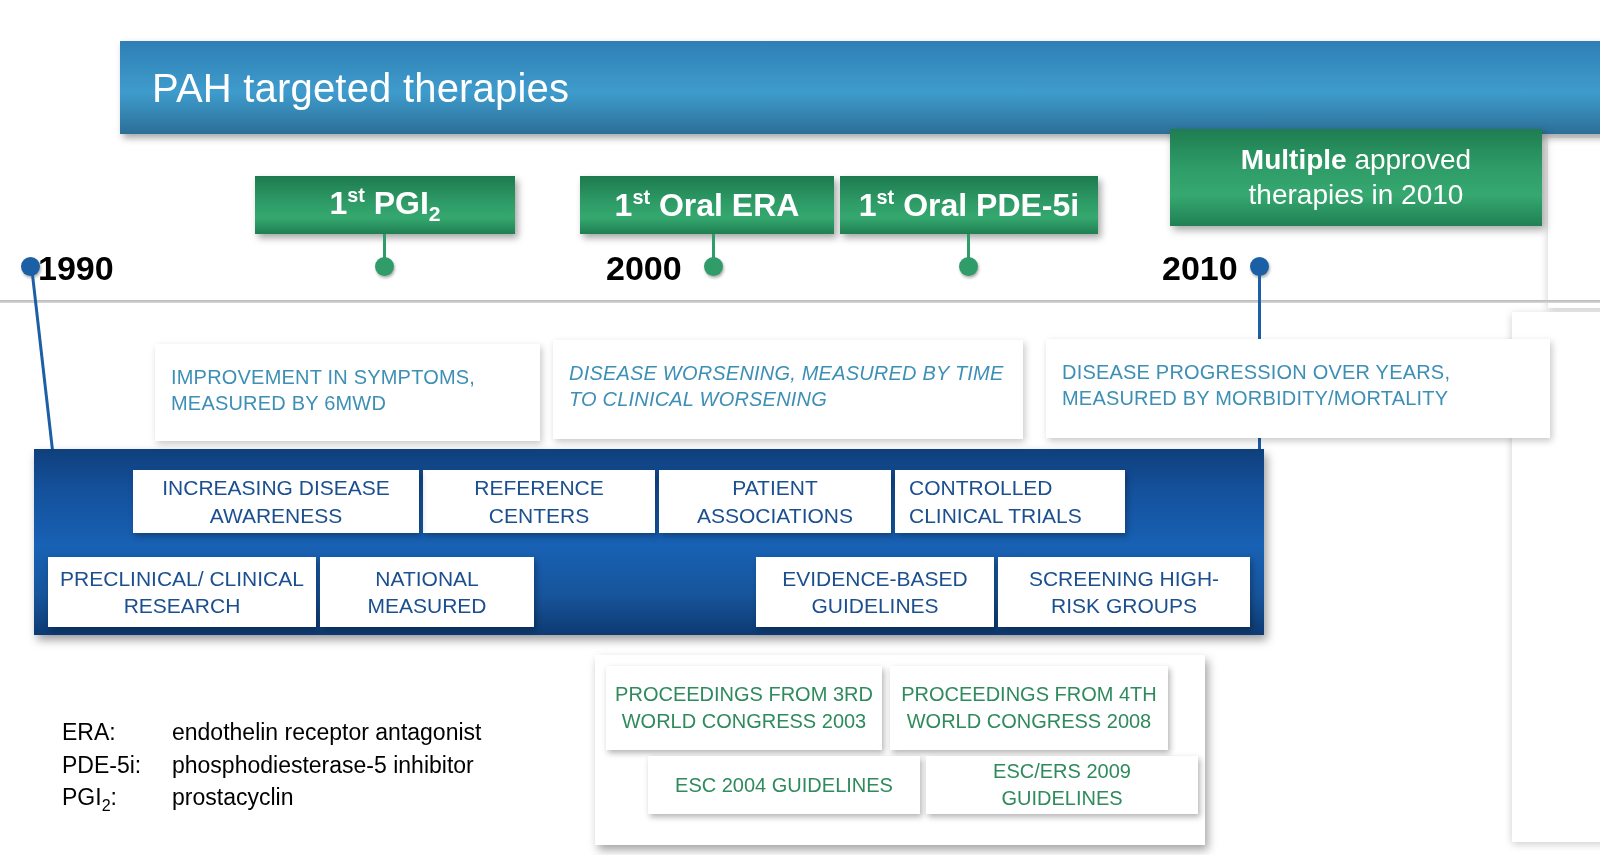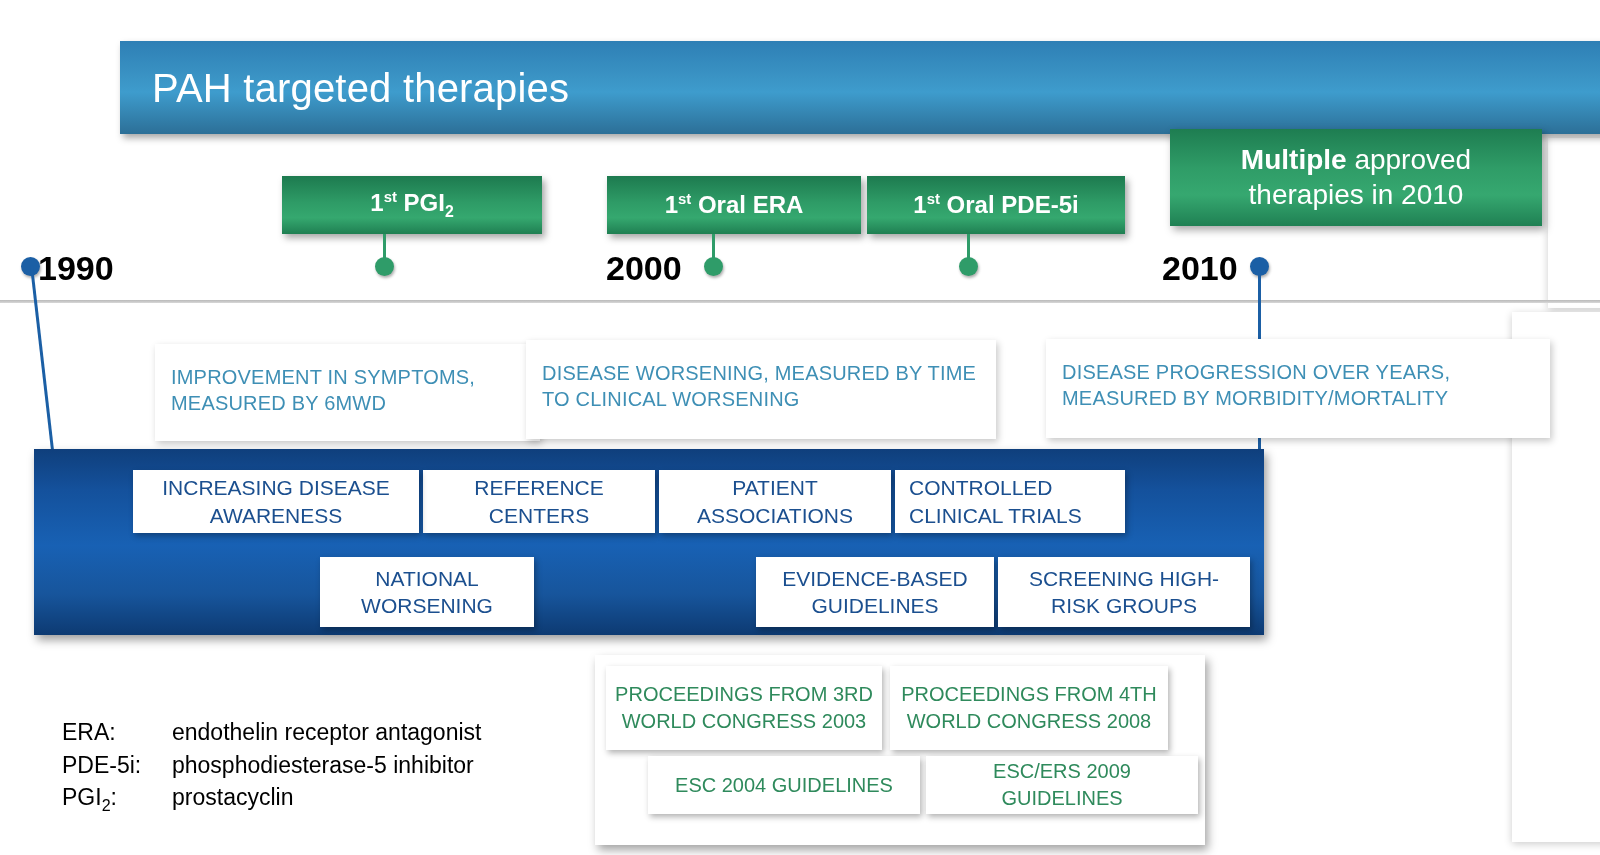--- a/index.html
+++ b/index.html
@@ -34,22 +34,22 @@
     position:absolute;left:32px;top:50%;transform:translateY(-50%);
     color:#ffffff;font-size:40px;letter-spacing:.2px;white-space:nowrap;
   }
 
   
   .therapy-box{
     position:absolute;
     background:linear-gradient(to bottom,#1d7a4f 0%,#2e9b66 45%,#35a86f 72%,#1f7f52 100%);
     box-shadow:3px 4px 7px rgba(0,0,0,.35);
     display:flex;align-items:center;justify-content:center;
-    color:#ffffff;font-weight:bold;font-size:24px;
-    text-align:right;line-height:1.1;margin-left:27px;
+    color:#ffffff;font-weight:bold;font-size:32px;
+    text-align:right;line-height:1.1;
   }
   .therapy-box sup{font-size:.62em;vertical-align:super;font-weight:bold;}
   .therapy-box sub{font-size:.66em;vertical-align:sub;font-weight:bold;}
 
   .multi-box{
     position:absolute;left:1170px;top:129px;width:372px;height:97px;
     background:linear-gradient(to bottom,#1e7d51 0%,#2f9c67 40%,#36a870 68%,#1f8053 100%);
     box-shadow:3px 4px 8px rgba(0,0,0,.35);
     display:flex;align-items:center;justify-content:center;
     color:#ffffff;font-size:28px;line-height:1.22;text-align:center;
@@ -164,21 +164,21 @@
 
   <div class="year-label" style="left:1162px;top:249px;">2010</div>
   <div class="dot dot-blue" style="left:1250px;top:257px;"></div>
 
   <div class="leader" style="left:30px;top:266px;width:3px;height:190px;transform:rotate(-6.5deg);"></div>
   <div class="leader" style="left:1258px;top:266px;width:3px;height:190px;"></div>
 
   <div class="outcome-box" style="left:155px;top:344px;width:385px;height:97px;">
     <span>IMPROVEMENT IN SYMPTOMS, MEASURED BY 6MWD</span>
   </div>
-  <div class="outcome-box" style="left:526px;top:340px;width:470px;height:99px;">
+  <div class="outcome-box" style="left:553px;top:340px;width:470px;height:99px;font-style:italic;">
     <span>DISEASE WORSENING, MEASURED BY TIME TO CLINICAL WORSENING</span>
   </div>
   <div class="outcome-box" style="left:1046px;top:339px;width:504px;height:99px;">
     <span>DISEASE PROGRESSION OVER YEARS, MEASURED BY MORBIDITY/MORTALITY</span>
   </div>
 
   <div class="blue-panel"></div>
 
   <div class="wbox" style="left:423px;top:470px;width:232px;height:63px;">
     <span>REFERENCE CENTERS</span>
@@ -186,22 +186,25 @@
   <div class="wbox" style="left:133px;top:470px;width:286px;height:63px;">
     <span>INCREASING DISEASE AWARENESS</span>
   </div>
   <div class="wbox" style="left:659px;top:470px;width:232px;height:63px;">
     <span>PATIENT ASSOCIATIONS</span>
   </div>
   <div class="wbox leftal" style="left:895px;top:470px;width:230px;height:63px;">
     <span>CONTROLLED CLINICAL TRIALS</span>
   </div>
 
+  <div class="wbox" style="left:48px;top:557px;width:268px;height:70px;">
+    <span>PRECLINICAL/ CLINICAL RESEARCH</span>
+  </div>
   <div class="wbox" style="left:320px;top:557px;width:214px;height:70px;">
-    <span>NATIONAL WORSENING</span>
+    <span>NATIONAL MEASURED</span>
   </div>
   <div class="wbox" style="left:756px;top:557px;width:238px;height:70px;">
     <span>EVIDENCE-BASED GUIDELINES</span>
   </div>
   <div class="wbox" style="left:998px;top:557px;width:252px;height:70px;">
     <span>SCREENING HIGH-RISK GROUPS</span>
   </div>
 
   <div class="green-panel"></div>
 

